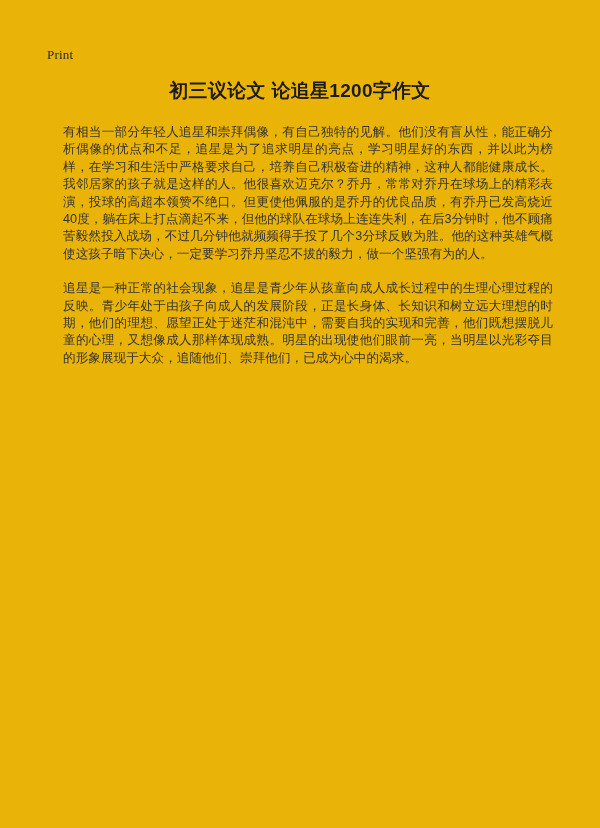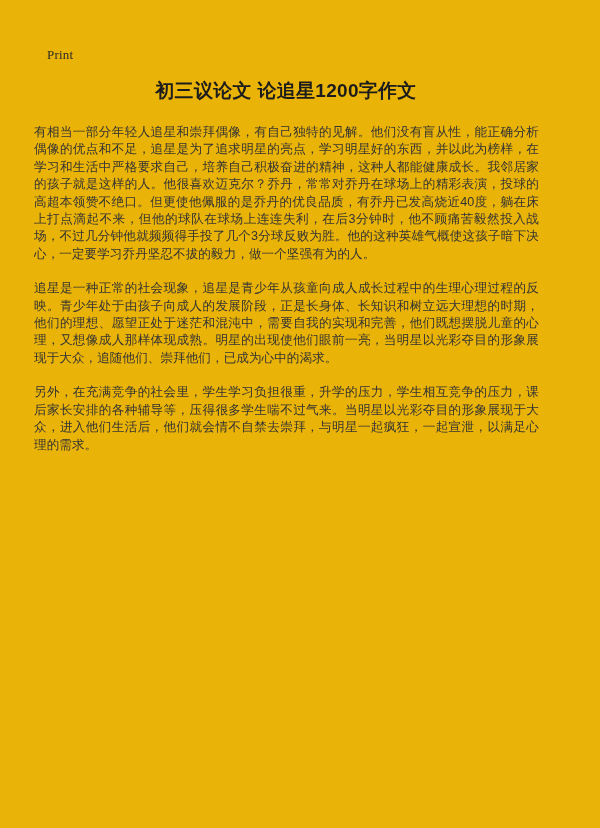--- a/index.html
+++ b/index.html
@@ -28,21 +28,21 @@
     font-family: "Liberation Serif", "DejaVu Serif", serif;
     font-size: 13px;
     line-height: 15px;
     color: #2b2b2b;
     letter-spacing: 0.2px;
     cursor: pointer;
     user-select: none;
   }
   .doc {
     position: absolute;
-    left: 33px;
+    left: 47px;
     top: 78px;
     width: 506px;
   }
   .doc-title {
     font-family: "Liberation Sans", "DejaVu Sans", sans-serif;
     font-size: 19px;
     font-weight: bold;
     color: #1c1c1c;
     text-align: center;
     line-height: 26px;
@@ -50,39 +50,38 @@
     letter-spacing: 0.3px;
   }
   .article {
     font-size: 12.6px;
     line-height: 17.4px;
     color: #333333;
     text-align: justify;
     text-justify: inter-ideograph;
   }
   .article p {
-    margin: 0 0 17px 1px;
+    margin: 0 0 17px 16px;
     letter-spacing: 0.05px;
   }
   .article p:last-child {
     margin-bottom: 0;
   }
 </style>
 </head>
 <body>
 
 <div class="page">
 
   <div class="print-link">Print</div>
 
   <div class="doc">
 
     <h1 class="doc-title">初三议论文  论追星1200字作文</h1>
 
     <div class="article">
       <p>有相当一部分年轻人追星和崇拜偶像，有自己独特的见解。他们没有盲从性，能正确分析偶像的优点和不足，追星是为了追求明星的亮点，学习明星好的东西，并以此为榜样，在学习和生活中严格要求自己，培养自己积极奋进的精神，这种人都能健康成长。我邻居家的孩子就是这样的人。他很喜欢迈克尔？乔丹，常常对乔丹在球场上的精彩表演，投球的高超本领赞不绝口。但更使他佩服的是乔丹的优良品质，有乔丹已发高烧近40度，躺在床上打点滴起不来，但他的球队在球场上连连失利，在后3分钟时，他不顾痛苦毅然投入战场，不过几分钟他就频频得手投了几个3分球反败为胜。他的这种英雄气概使这孩子暗下决心，一定要学习乔丹坚忍不拔的毅力，做一个坚强有为的人。</p>
       <p>追星是一种正常的社会现象，追星是青少年从孩童向成人成长过程中的生理心理过程的反映。青少年处于由孩子向成人的发展阶段，正是长身体、长知识和树立远大理想的时期，他们的理想、愿望正处于迷茫和混沌中，需要自我的实现和完善，他们既想摆脱儿童的心理，又想像成人那样体现成熟。明星的出现使他们眼前一亮，当明星以光彩夺目的形象展现于大众，追随他们、崇拜他们，已成为心中的渴求。</p>
-      <p>另外，在充满竞争的社会里，学生学习负担很重，升学的压力，学生相互竞争的压力，课后家长安排的各种辅导等，压得很多学生喘不过气来。当明星以光彩夺目的形象展现于大众，进入他们生活后，他们就会情不自禁去崇拜，与明星一起疯狂，一起宣泄，以满足心理的需求。</p>
     </div>
 
   </div>
 
 </div>
 
 </body></html>

